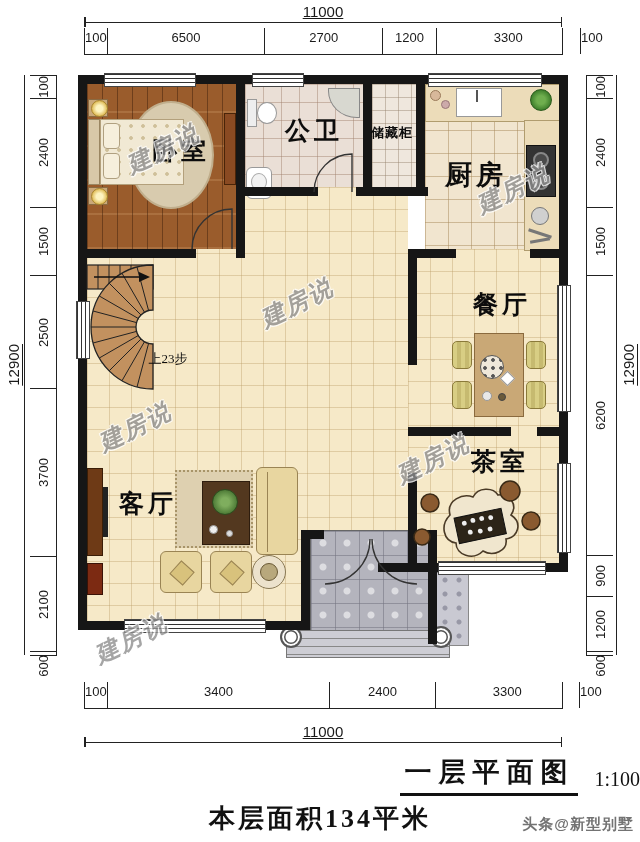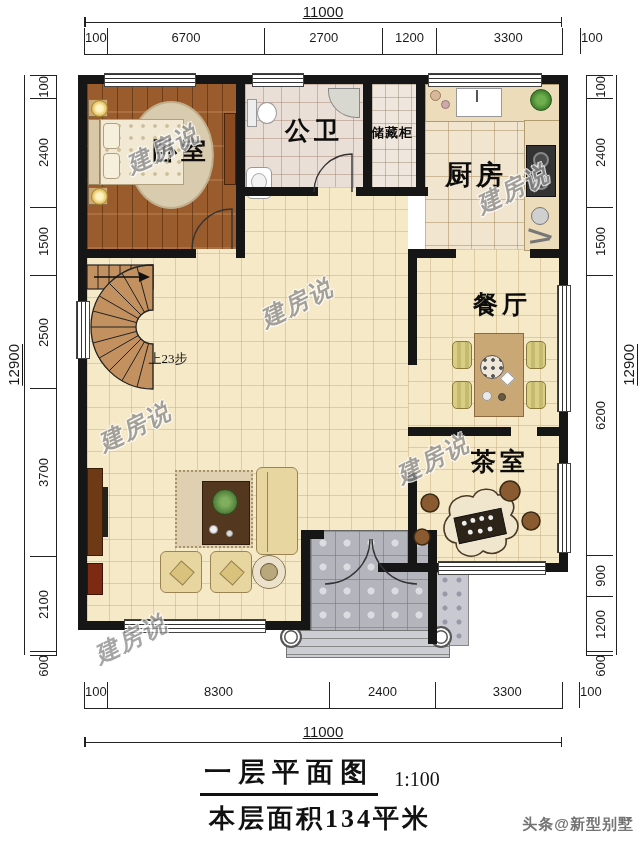--- a/index.html
+++ b/index.html
@@ -75,21 +75,21 @@
   
   .f{position:absolute;box-sizing:border-box;}
   .sofa{background:#e8d6a0;border:1.5px solid #9a8454;border-radius:6px;}
   .pillow{position:absolute;width:16px;height:16px;background:#d8c27c;border:1px solid #9a8454;transform:rotate(42deg);}
   .bedmat{background:#f1e9d4;border:1.5px solid #b3a07c;
     background-image:radial-gradient(#cfc09a 1.5px,transparent 2.2px);background-size:12px 12px;}
   .lamp{position:absolute;width:15px;height:15px;border-radius:50%;
     background:radial-gradient(circle,#fdf3c0 30%,#e0bd5a 70%);border:1.5px solid #a8842e;}
 
   
-  .title-row{position:absolute;left:0;top:754px;width:640px;display:flex;justify-content:center;
+  .title-row{position:absolute;left:0;top:754px;width:640px;display:flex;justify-content:flex-end;
     align-items:flex-end;gap:16px;}
   .title-main{font-family:"Liberation Serif",serif;font-weight:bold;font-size:27px;letter-spacing:7px;
     border-bottom:3px solid #111;padding:0 4px 3px 4px;}
   .title-scale{font-family:Liberation Serif, serif;font-size:20px;padding-bottom:5px;}
   .area-text{position:absolute;left:0;top:801px;width:640px;text-align:center;
     font-family:"Liberation Serif",serif;font-weight:bold;font-size:26px;letter-spacing:3px;}
   .credit{position:absolute;right:6px;top:815px;font-size:15px;font-weight:bold;color:#737373;letter-spacing:1px;}
 </style>
 </head>
 <body>
@@ -97,21 +97,21 @@
 <div class="page">
 
   <div class="dimtotal-h" style="left:84px;top:4px;width:478px;height:18px;">
     <span class="dim-num dim-total-num">11000</span>
   </div>
   <div class="dimrow" style="left:84px;top:28px;width:478px;height:26px;">
       <div class="seg" style="flex-basis: 0.909091%;">
         <span class="dim-num">100</span>
       </div>
       <div class="seg" style="flex-basis: 32.7273%;">
-        <span class="dim-num">6700</span>
+        <span class="dim-num">6500</span>
       </div>
       <div class="seg" style="flex-basis: 24.5455%;">
         <span class="dim-num">2700</span>
       </div>
       <div class="seg" style="flex-basis: 10.9091%;">
         <span class="dim-num">1200</span>
       </div>
       <div class="seg" style="flex-basis: 30%;">
         <span class="dim-num">3300</span>
       </div>
@@ -172,21 +172,21 @@
     </div>
   <div class="dimtotal-v lineL" style="left:616px;top:75px;width:22px;height:580px;">
     <span class="dim-num dim-total-num">12900</span>
   </div>
 
   <div class="dimrow" style="left:84px;top:682px;width:478px;height:26px;">
       <div class="seg" style="flex-basis: 0.909091%;">
         <span class="dim-num">100</span>
       </div>
       <div class="seg" style="flex-basis: 46.3636%;">
-        <span class="dim-num">8300</span>
+        <span class="dim-num">3400</span>
       </div>
       <div class="seg" style="flex-basis: 21.8182%;">
         <span class="dim-num">2400</span>
       </div>
       <div class="seg" style="flex-basis: 30%;">
         <span class="dim-num">3300</span>
       </div>
       <div class="seg" style="flex-basis: 0.909091%;">
         <span class="dim-num">100</span>
       </div>
@@ -328,20 +328,21 @@
       <circle cx="432" cy="416" r="10" fill="#8a5a30" stroke="#3a2a16" stroke-width="1.5"></circle>
       <circle cx="453" cy="446" r="9" fill="#8a5a30" stroke="#3a2a16" stroke-width="1.5"></circle>
     </svg>
 
     <div class="rlabel" style="left:58px;top:62px;width:90px;font-size:25px;">卧室</div>
     <div class="rlabel" style="left:194px;top:42px;width:84px;font-size:25px;">公卫</div>
     <div class="rlabel" style="left:286px;top:51px;width:56px;font-size:13px;letter-spacing:1px;font-family:Liberation Serif, serif;">储藏柜</div>
     <div class="rlabel" style="left:354px;top:86px;width:88px;font-size:27px;">厨房</div>
     <div class="rlabel" style="left:380px;top:216px;width:88px;font-size:25px;">餐厅</div>
     <div class="rlabel" style="left:380px;top:373px;width:84px;font-size:25px;">茶室</div>
+    <div class="rlabel" style="left:30px;top:415px;width:80px;font-size:25px;">客厅</div>
     <div class="rlabel" style="left:62px;top:277px;width:56px;font-size:13px;letter-spacing:0;font-weight:normal;">上23步</div>
 
     <div class="wmark" style="left:46px;top:58px;">建房说</div>
     <div class="wmark" style="left:396px;top:98px;">建房说</div>
     <div class="wmark" style="left:180px;top:212px;">建房说</div>
     <div class="wmark" style="left:18px;top:336px;">建房说</div>
     <div class="wmark" style="left:316px;top:368px;">建房说</div>
     <div class="wmark" style="left:14px;top:548px;">建房说</div>
   </div>
 

